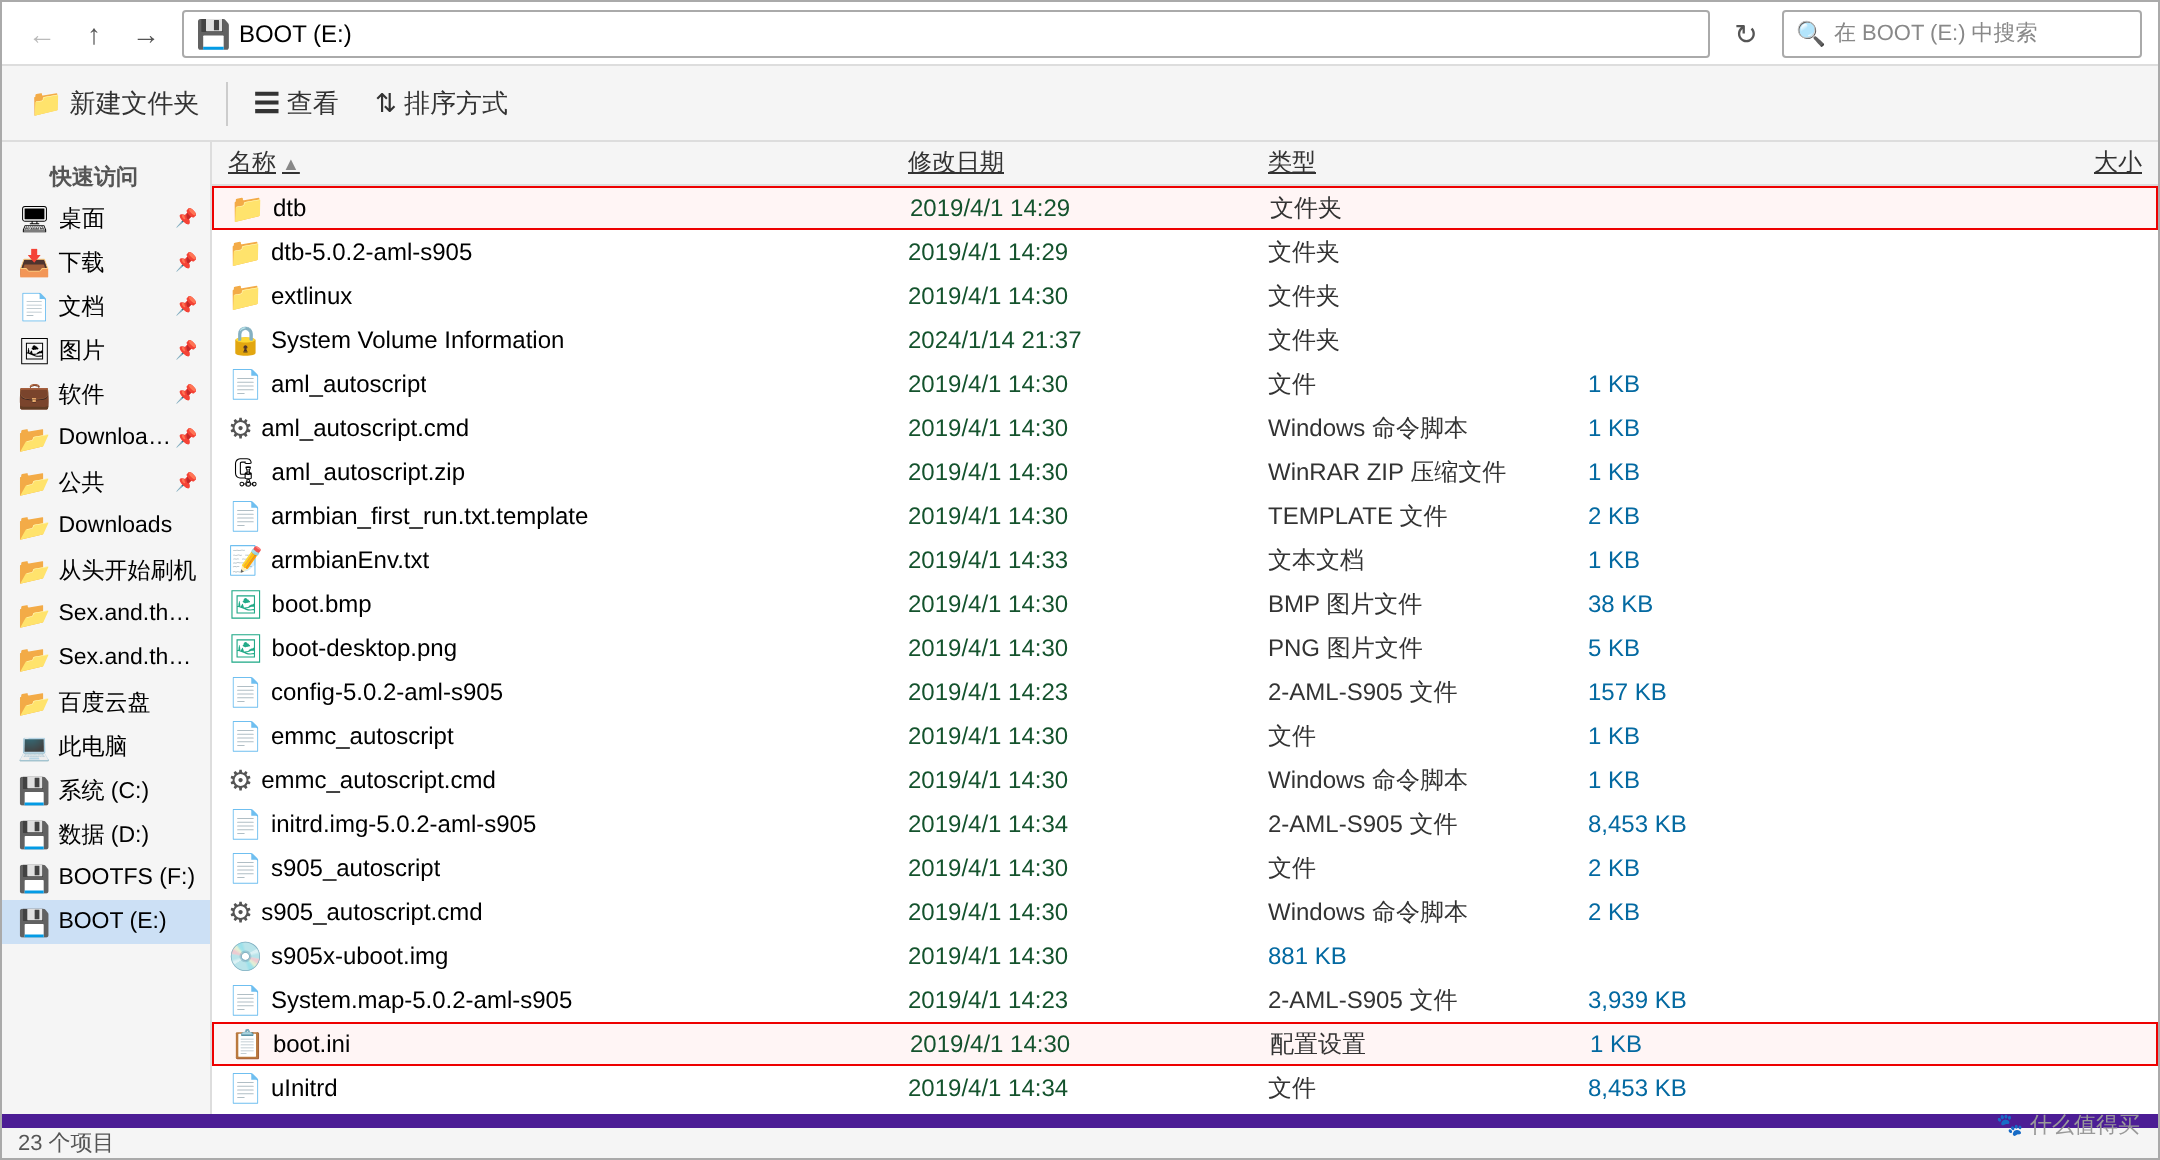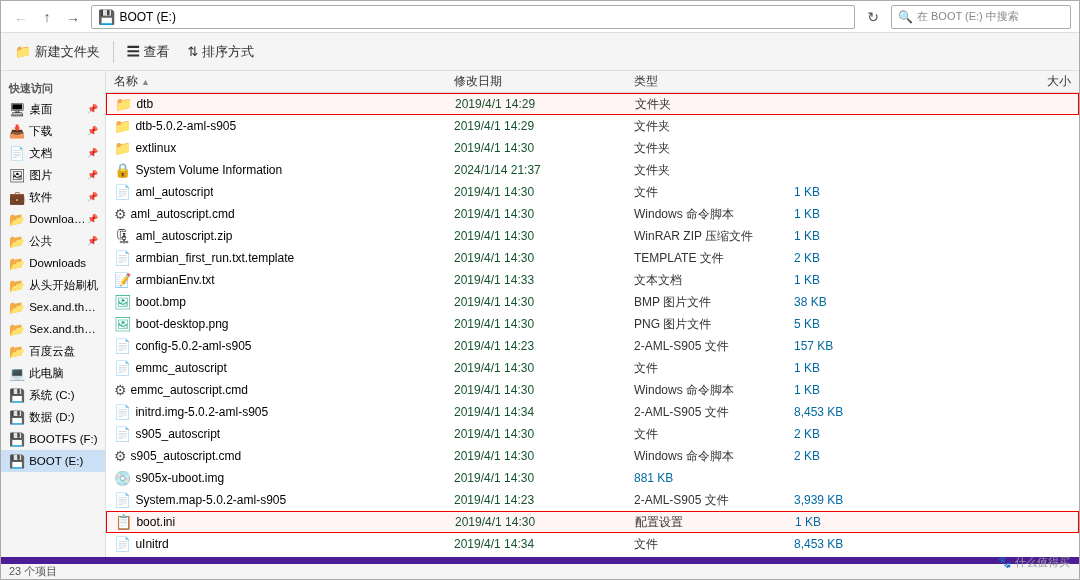--- a/index.html
+++ b/index.html
@@ -19,26 +19,26 @@
 
     
     .main { display: flex; flex: 1; overflow: hidden; }
 
     
     .sidebar { width: 105px; background: #f5f5f5; border-right: 1px solid #ddd; overflow-y: auto; padding: 4px 0; }
     .sidebar-item { display: flex; align-items: center; padding: 2px 6px 2px 8px; cursor: pointer; white-space: nowrap; font-size: 11.5px; height: 22px; }
     .sidebar-item.selected { background: #cce0f5; }
     .sidebar-item-label { overflow: hidden; text-overflow: ellipsis; flex: 1; }
     .sidebar-pin { color: #0078d7; font-size: 9px; margin-left: 2px; }
-    .sidebar-header { padding: 6px 8px 2px 8px; font-size: 11px; color: #555; font-weight: 600; }
+    .sidebar-header { padding: 6px 8px 2px 8px; font-size: 11px; color: #555; font-weight: 600; margin-left: 16px; }
     .sidebar-icon { margin-right: 4px; font-size: 13px; }
 
     
     .file-area { flex: 1; display: flex; flex-direction: column; overflow: hidden; }
-    .column-header { display: flex; align-items: center; background: #f5f5f5; border-bottom: 1px solid #ddd; height: 22px; padding: 0 8px; font-size: 12px; color: #333; user-select: none; }
+    .column-header { display: flex; align-items: center; background: #f5f5f5; border-bottom: 1px solid #ddd; height: 22px; padding: 0 8px; font-size: 12px; color: #333; user-select: none; text-decoration: underline; }
     .col-name { width: 340px; display: flex; align-items: center; gap: 3px; cursor: pointer; }
     .col-date { width: 180px; cursor: pointer; }
     .col-type { width: 160px; cursor: pointer; }
     .col-size { flex: 1; text-align: right; cursor: pointer; }
     .col-sort-icon { font-size: 9px; color: #888; }
 
     .file-list { flex: 1; overflow-y: auto; }
     .file-row { display: flex; align-items: center; padding: 0 8px; height: 22px; cursor: pointer; }
     .file-row.highlighted { border: 1px solid #e00; background: #fff5f5; }
 

